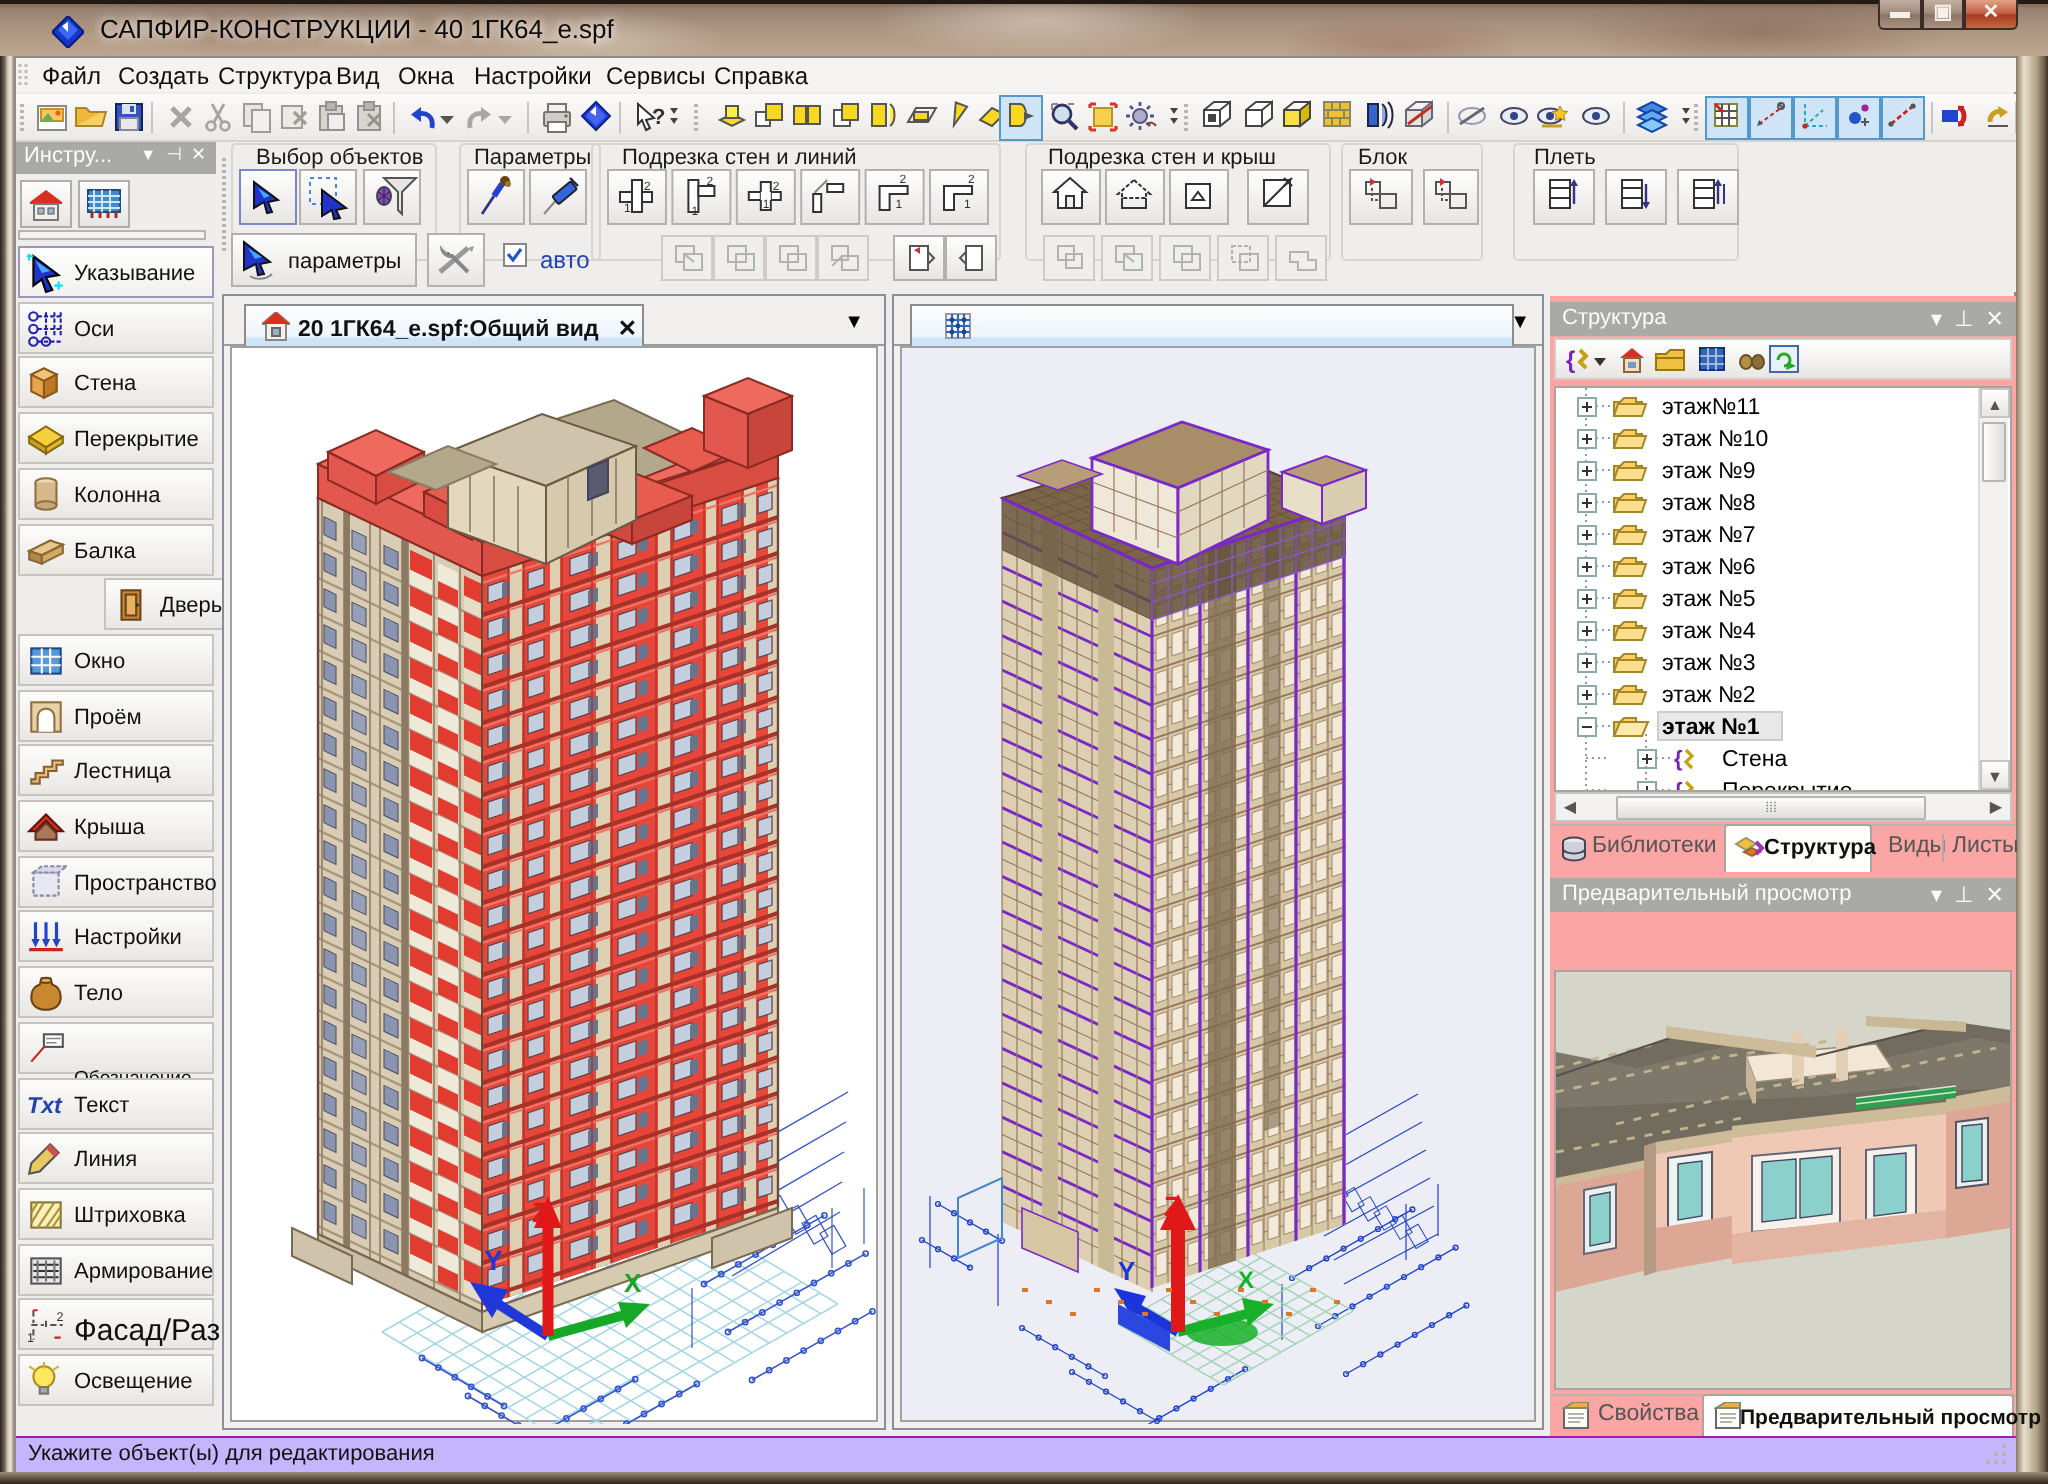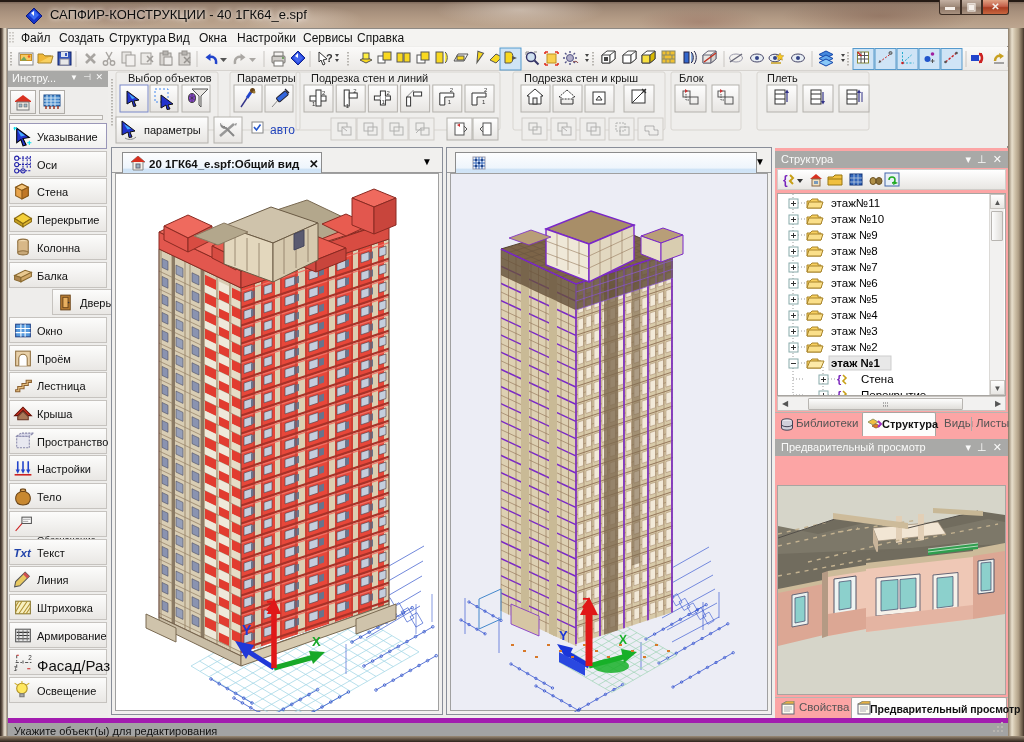--- a/index.html
+++ b/index.html
@@ -47,21 +47,21 @@
 .lbtn .tx{position:absolute;left:27px;top:7px;white-space:nowrap;}
 
 .docwin{position:absolute;border:1px solid #898e99;background:#f1f0ee;}
 .tabbar{position:absolute;left:0;top:0;right:0;height:25px;background:#f1f0ee;border-bottom:1px solid #9b9b9b;}
 .dtab{position:absolute;top:4px;height:34px;background:linear-gradient(180deg,#fdfdfe 0%,#eef5fc 45%,#cfe3f6 50%,#dcebf8 100%);border:1px solid #8c8c8c;border-bottom:none;}
 .dtab .tabtxt{position:absolute;top:4px;font-size:12px;font-weight:bold;color:#111;white-space:nowrap;}
 .canvas1{position:absolute;left:3px;top:25px;background:#fff;border:1px solid #a0a0a0;}
 
 #rpanel{left:775px;top:148px;width:233px;height:570px;background:#fca5a5;}
 .phdr{position:absolute;width:100%;height:17px;background:#a9a9a7;color:#fafaf9;font-size:11px;padding:2px 6px;}
-#statusbar{left:8px;top:718px;width:1000px;height:18px;background:#a3a3a3;border-top:5px solid #a21caf;font-size:11px;color:#111;padding:2px 6px;}
+#statusbar{left:8px;top:718px;width:1000px;height:18px;background:#c4b5fd;border-top:1px solid #a21caf;font-size:11px;color:#111;padding:2px 6px;}
 </style></head>
 <body>
 <div class="abs" id="titlebar"></div>
 <div class="abs" id="titleblobs"></div>
 <div class="abs" id="titletop"></div>
 <svg class="abs" id="title-icon" viewBox="0 0 16 16">
     <polygon points="8,0 16,8 8,16 0,8" fill="#1535c8" stroke="#0a1a80"></polygon>
     <polygon points="8,2 13,7 8,12 3,7" fill="#3a6af0"></polygon>
     <polygon points="5,5 8,3 8,8" fill="#fff"></polygon>
   </svg>

